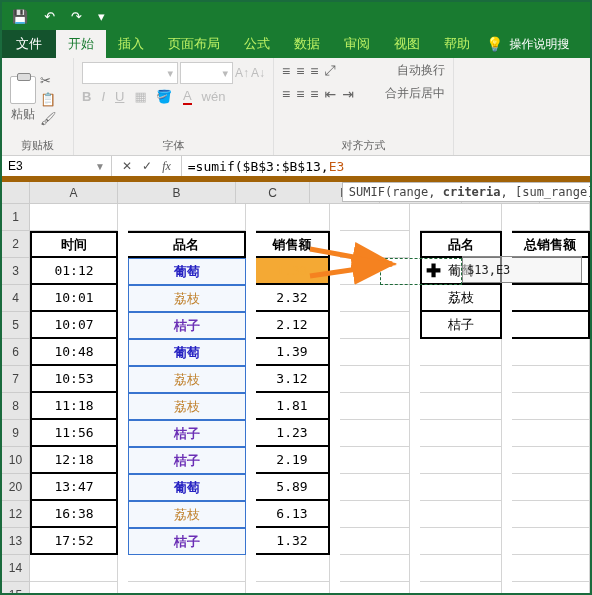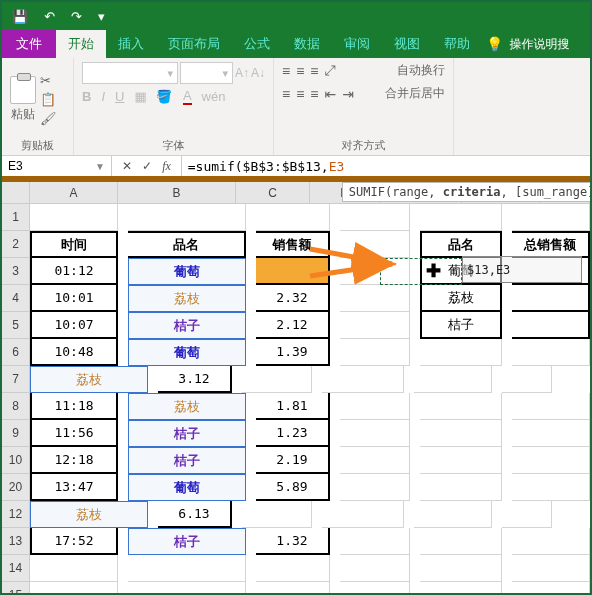--- a/index.html
+++ b/index.html
@@ -30,32 +30,32 @@
     padding: 2px 4px;
   }
   .ribbon-tabs {
     background: #197b30;
     display: flex;
     height: 28px;
     align-items: stretch;
     padding-left: 0;
   }
   .ribbon-tab {
-    color: #5eead4;
+    color: #bef264;
     padding: 0 12px;
     display: flex;
     align-items: center;
     font-size: 13px;
   }
   .ribbon-tab.active {
     background: #f3f2f1;
     color: #197b30;
   }
   .ribbon-tab.file {
-    background: #a21caf;
+    background: #14532d;
     color: #fff;
     padding: 0 14px;
   }
   .ribbon-help {
     margin-left: 4px;
     color: #fff;
     display: flex;
     align-items: center;
     gap: 6px;
     font-size: 12px;
@@ -526,20 +526,21 @@
         <div class="row">
           <div class="cell w-A tbl tbl-left num">10:48</div>
           <div class="cell w-B tbl blue-sel c-putao">葡萄</div>
           <div class="cell w-C tbl num">1.39</div>
           <div class="cell w-D"></div>
           <div class="cell w-E"></div>
           <div class="cell w-F"></div>
           <div class="cell w-G"></div>
         </div>
         <div class="row">
+          <div class="cell w-A tbl tbl-left num">10:53</div>
           <div class="cell w-B tbl blue-sel c-lizhi">荔枝</div>
           <div class="cell w-C tbl num">3.12</div>
           <div class="cell w-D"></div>
           <div class="cell w-E"></div>
           <div class="cell w-F"></div>
           <div class="cell w-G"></div>
         </div>
         <div class="row">
           <div class="cell w-A tbl tbl-left num">11:18</div>
           <div class="cell w-B tbl blue-sel c-lizhi">荔枝</div>
@@ -570,20 +571,21 @@
         <div class="row">
           <div class="cell w-A tbl tbl-left num">13:47</div>
           <div class="cell w-B tbl blue-sel c-putao">葡萄</div>
           <div class="cell w-C tbl num">5.89</div>
           <div class="cell w-D"></div>
           <div class="cell w-E"></div>
           <div class="cell w-F"></div>
           <div class="cell w-G"></div>
         </div>
         <div class="row">
+          <div class="cell w-A tbl tbl-left num">16:38</div>
           <div class="cell w-B tbl blue-sel c-lizhi">荔枝</div>
           <div class="cell w-C tbl num">6.13</div>
           <div class="cell w-D"></div>
           <div class="cell w-E"></div>
           <div class="cell w-F"></div>
           <div class="cell w-G"></div>
         </div>
         <div class="row">
           <div class="cell w-A tbl tbl-left num">17:52</div>
           <div class="cell w-B tbl blue-sel c-juzi">桔子</div>

